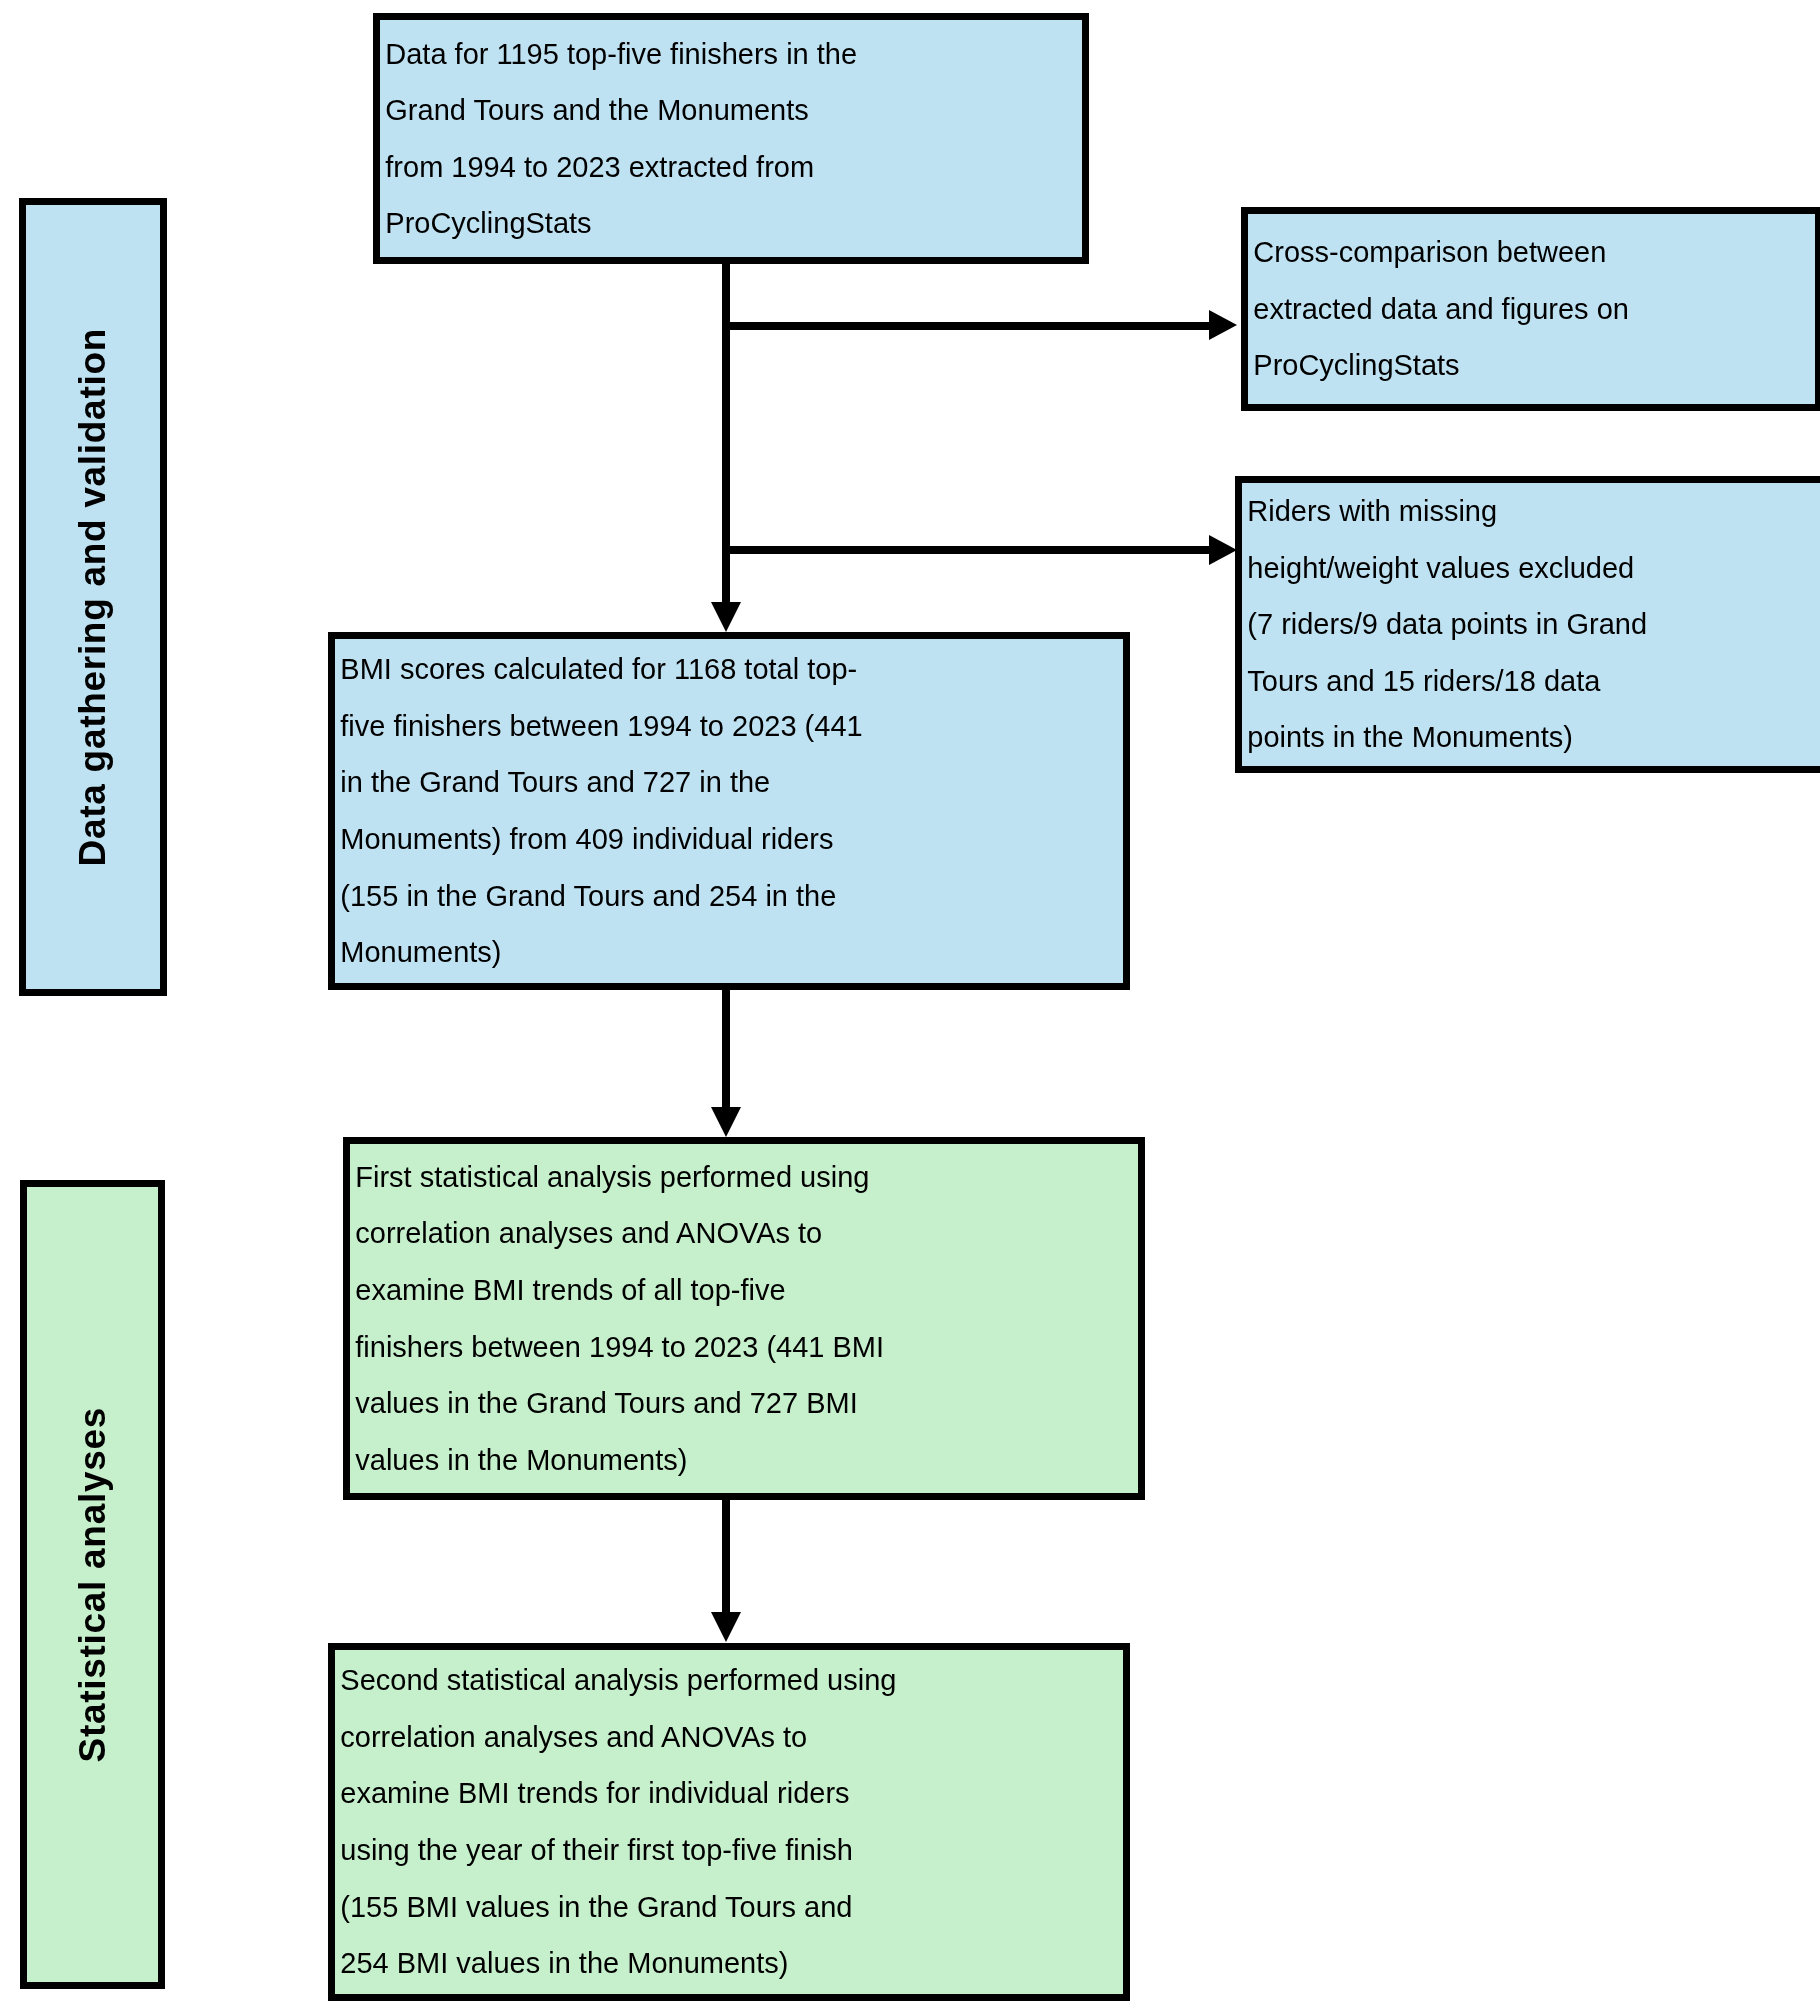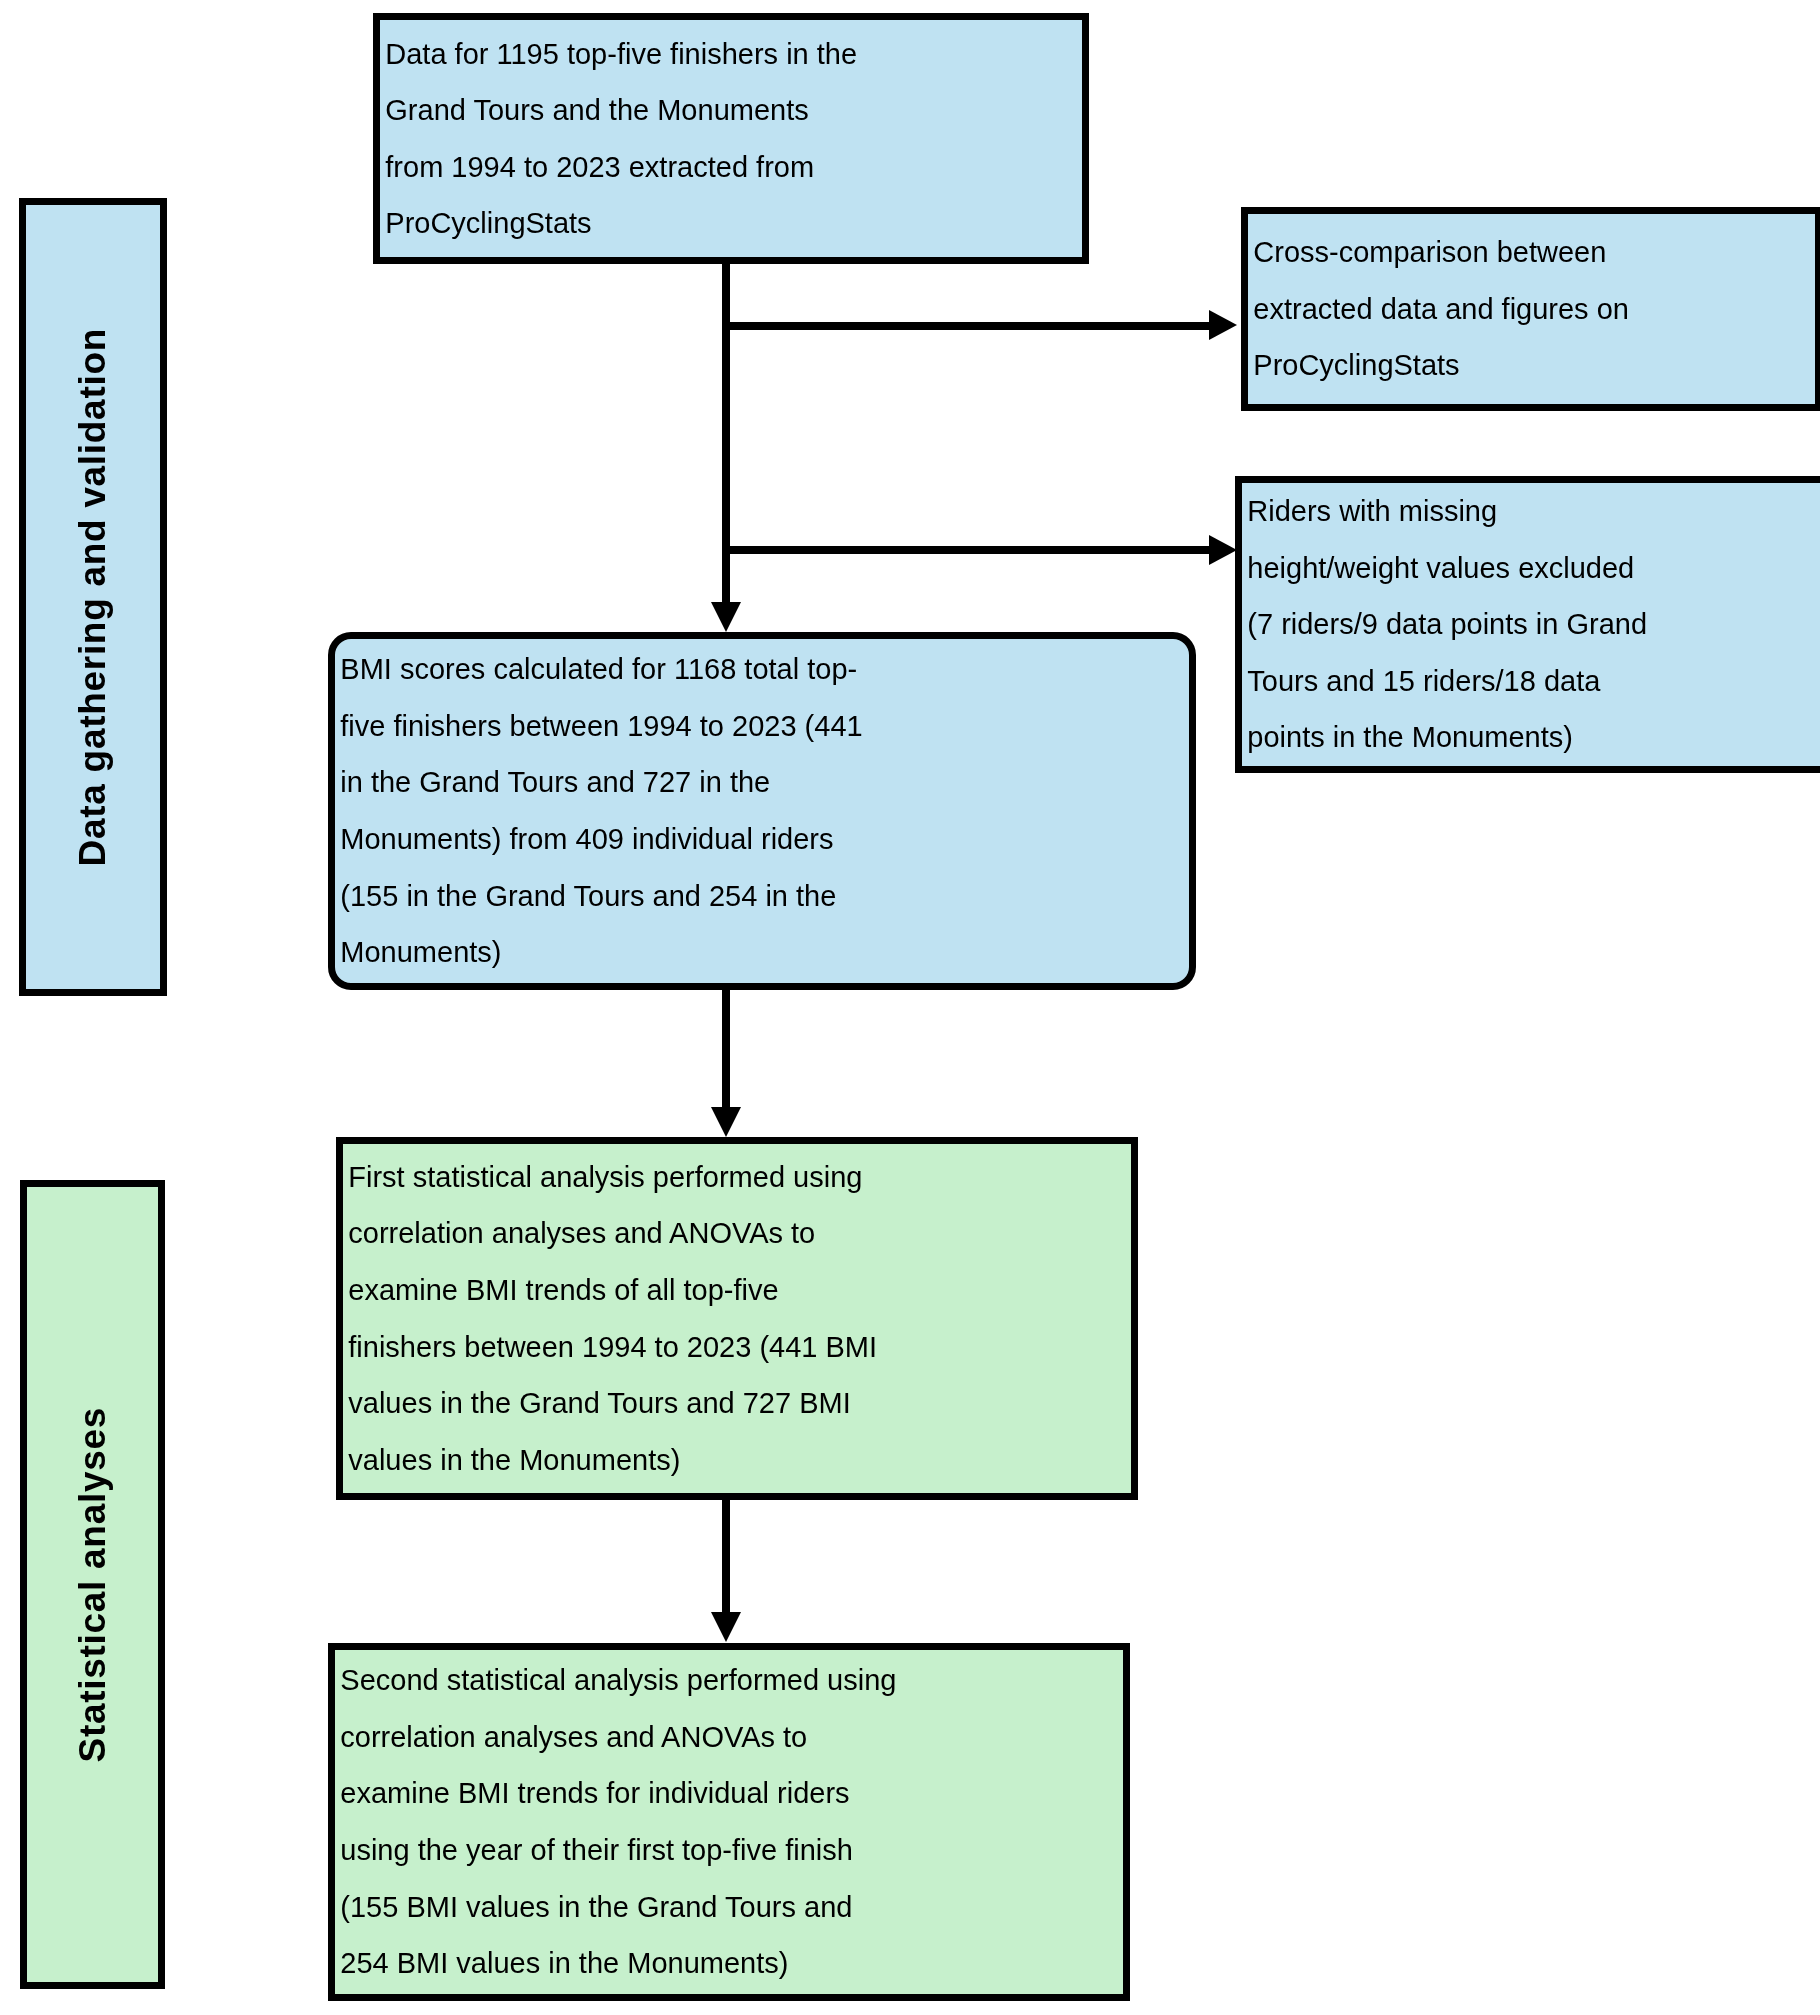--- a/index.html
+++ b/index.html
@@ -83,30 +83,30 @@
   </div>
 
   <div class="box blue" style="left:1235px; top:476px; width:629px; height:297px;">
     <div class="box-text">Riders with missing
 height/weight values excluded
 (7 riders/9 data points in Grand
 Tours and 15 riders/18 data
 points in the Monuments)</div>
   </div>
 
-  <div class="box blue" style="left:328px; top:632px; width:868px; height:358px;border-radius:23px;">
+  <div class="box blue" style="left:328px; top:632px; width:802px; height:358px;">
     <div class="box-text">BMI scores calculated for 1168 total top-
 five finishers between 1994 to 2023 (441
 in the Grand Tours and 727 in the
 Monuments) from 409 individual riders
 (155 in the Grand Tours and 254 in the
 Monuments)</div>
   </div>
 
-  <div class="box green" style="left:336px; top:1137px; width:802px; height:363px;">
+  <div class="box green" style="left:343px; top:1137px; width:802px; height:363px;">
     <div class="box-text">First statistical analysis performed using
 correlation analyses and ANOVAs to
 examine BMI trends of all top-five
 finishers between 1994 to 2023 (441 BMI
 values in the Grand Tours and 727 BMI
 values in the Monuments)</div>
   </div>
 
   <div class="box green" style="left:328px; top:1643px; width:802px; height:358px;">
     <div class="box-text">Second statistical analysis performed using

